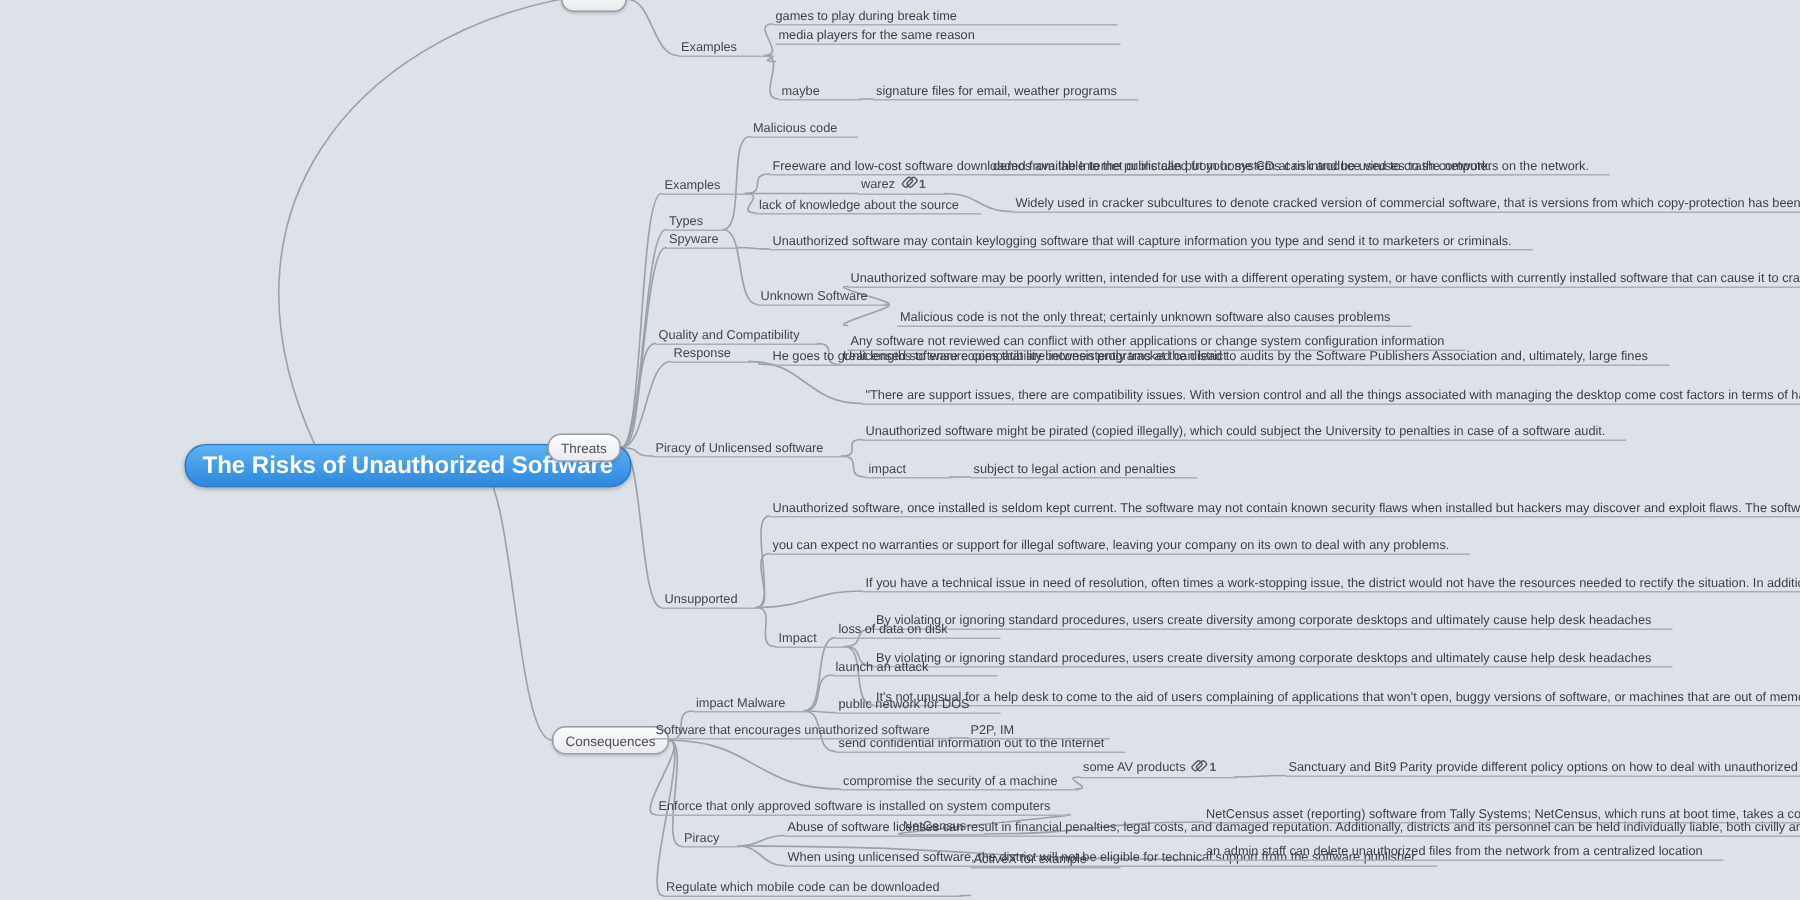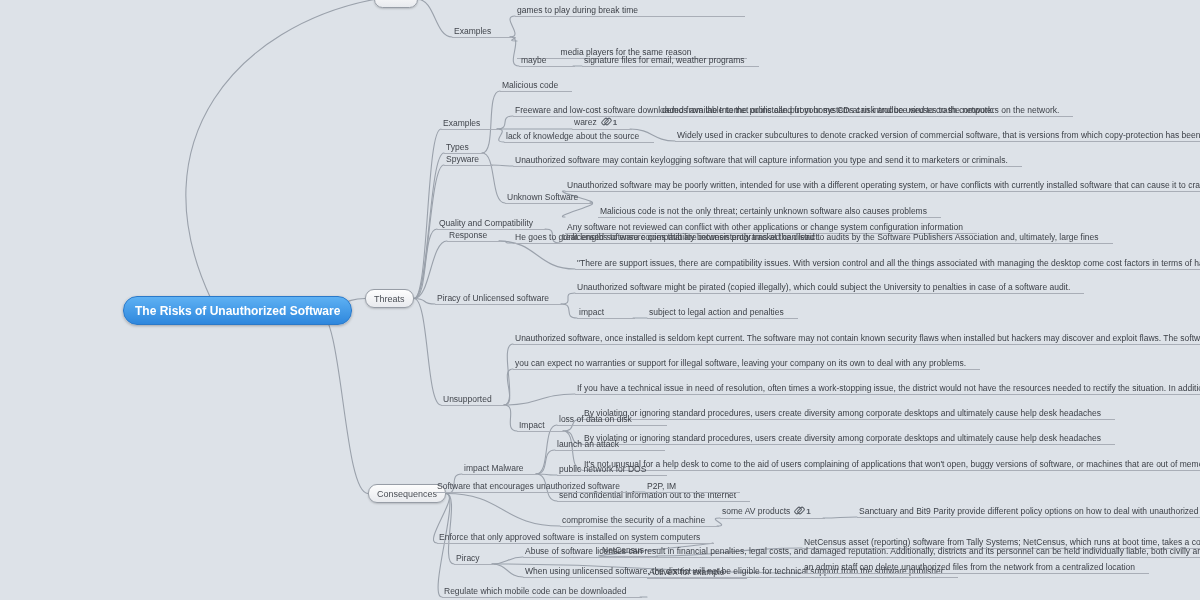--- a/index.html
+++ b/index.html
@@ -35,21 +35,21 @@
     font-size:9px;color:#4a4e55;
     box-shadow:0 1px 2px rgba(0,0,0,.18);
   }
   .root{
     border:1px solid #2a79c9;
     background:linear-gradient(#5eb1f3,#2e87dd);
     border-radius:14px;
     height:29px;
     padding:0 11px;
     display:flex;align-items:center;justify-content:center;
-    font-size:12px;font-weight:bold;color:#ffffff;
+    font-size:16px;font-weight:bold;color:#ffffff;
     box-shadow:0 1px 3px rgba(0,0,0,.28);
   }
   .link-icon{
     position:relative;display:inline-block;
     width:11px;height:9px;margin-left:4px;vertical-align:-1px;
   }
   .link-icon::before,.link-icon::after{
     content:"";position:absolute;width:6px;height:3px;
     border:1px solid #555b63;border-radius:2px;
     top:2px;transform:rotate(-45deg);
@@ -128,21 +128,21 @@
       <span></span>
     </div>
     <div class="node pill" style="left: 365px; top: 289px; min-width: 40px;">
       <span>Threats</span>
     </div>
     <div class="node pill" style="left: 368px; top: 484px; min-width: 57px;">
       <span>Consequences</span>
     </div>
     <div class="node label" style="left: 452px; top: 25px; min-width: 60px;"><span>Examples</span></div>
     <div class="node leaf" style="left: 515px; top: 4px; min-width: 230px;"><span>games to play during break time</span></div>
-    <div class="node leaf" style="left: 517px; top: 46px; min-width: 230px; text-align: center;"><span>media players for the same reason</span></div>
+    <div class="node leaf" style="left: 517px; top: 17px; min-width: 230px;"><span>media players for the same reason</span></div>
     <div class="node label" style="left: 519px; top: 54px; min-width: 56px;"><span>maybe</span></div>
     <div class="node leaf" style="left: 582px; top: 54px; min-width: 158px;"><span>signature files for email, weather programs</span></div>
     <div class="node label" style="left: 500px; top: 79px; min-width: 70px; text-align: center;"><span>Malicious code</span></div>
     <div class="node label" style="left: 441px; top: 117px; min-width: 58px;"><span>Examples</span></div>
     <div class="node leaf" style="left: 513px; top: 104px;"><span>Freeware and low-cost software downloaded from the Internet or installed from home CDs can introduce viruses to the network.</span></div>
     <div class="node leaf" style="left: 660px; top: 104px;"><span>demos available to the public can put your system at risk and be used to crash computers on the network.</span></div>
     <div class="node label" style="left: 572px; top: 116px; min-width: 60px;"><span>warez</span><span class="link-icon"></span><span class="link-count">1</span></div>
     <div class="node leaf" style="left: 675px; top: 129px;"><span>Widely used in cracker subcultures to denote cracked version of commercial software, that is versions from which copy-protection has been stripped.</span></div>
     <div class="node label" style="left: 504px; top: 130px; min-width: 150px;"><span>lack of knowledge about the source</span></div>
     <div class="node label" style="left: 444px; top: 141px; min-width: 40px;"><span>Types</span></div>

